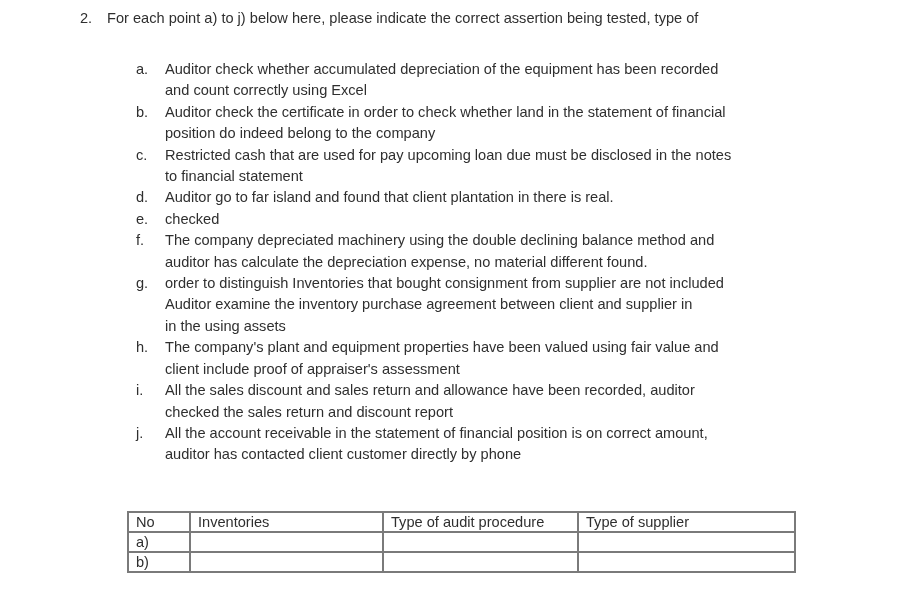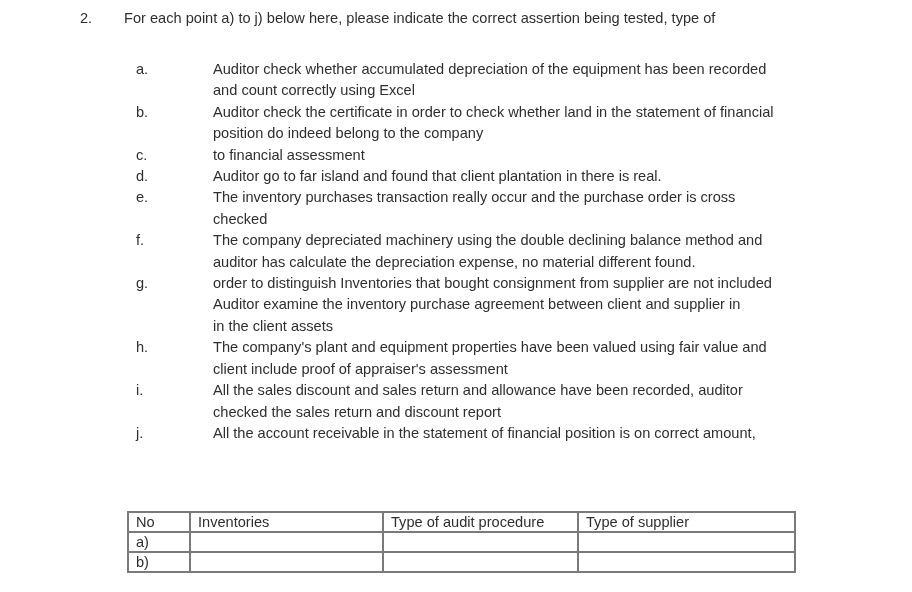--- a/index.html
+++ b/index.html
@@ -29,21 +29,21 @@
       width: 720px;
       font-size: 14.6px;
       line-height: 21.4px;
     }
     .q-number {
       position: absolute;
       left: 0;
       top: 0;
     }
     .q-text {
-      margin-left: 44px;
+      margin-left: 27px;
       display: block;
     }
     .items {
       position: absolute;
       left: 136px;
       top: 59px;
       width: 680px;
       font-size: 14.6px;
       line-height: 21.4px;
     }
@@ -51,21 +51,20 @@
       position: relative;
       padding-left: 29px;
     }
     .item .marker {
       position: absolute;
       left: 0;
       top: 0;
     }
     .item .text {
       display: block;
-      margin-left: 48px;
     }
     table.answer {
       position: absolute;
       left: 127px;
       top: 511px;
       width: 667px;
       border-collapse: collapse;
       font-size: 14.6px;
       table-layout: fixed;
     }
@@ -99,55 +98,56 @@
       <span class="text">Auditor check whether accumulated depreciation of the equipment has been recorded</span>
       <span class="text">and count correctly using Excel</span>
     </div>
     <div class="item">
       <span class="marker">b.</span>
       <span class="text">Auditor check the certificate in order to check whether land in the statement of financial</span>
       <span class="text">position do indeed belong to the company</span>
     </div>
     <div class="item">
       <span class="marker">c.</span>
-      <span class="text">to financial assessment</span>
+      <span class="text">Restricted cash that are used for pay upcoming loan due must be disclosed in the notes</span>
+      <span class="text">to financial statement</span>
     </div>
     <div class="item">
       <span class="marker">d.</span>
       <span class="text">Auditor go to far island and found that client plantation in there is real.</span>
     </div>
     <div class="item">
       <span class="marker">e.</span>
-      <span class="text">The inventory purchases transaction really occur and the purchase order is cross</span>
       <span class="text">checked</span>
     </div>
     <div class="item">
       <span class="marker">f.</span>
       <span class="text">The company depreciated machinery using the double declining balance method and</span>
       <span class="text">auditor has calculate the depreciation expense, no material different found.</span>
     </div>
     <div class="item">
       <span class="marker">g.</span>
       <span class="text">order to distinguish Inventories that bought consignment from supplier are not included</span>
       <span class="text">Auditor examine the inventory purchase agreement between client and supplier in</span>
-      <span class="text">in the client assets</span>
+      <span class="text">in the using assets</span>
     </div>
     <div class="item">
       <span class="marker">h.</span>
       <span class="text">The company's plant and equipment properties have been valued using fair value and</span>
       <span class="text">client include proof of appraiser's assessment</span>
     </div>
     <div class="item">
       <span class="marker">i.</span>
       <span class="text">All the sales discount and sales return and allowance have been recorded, auditor</span>
       <span class="text">checked the sales return and discount report</span>
     </div>
     <div class="item">
       <span class="marker">j.</span>
       <span class="text">All the account receivable in the statement of financial position is on correct amount,</span>
+      <span class="text">auditor has contacted client customer directly by phone</span>
     </div>
   </div>
 
   <table class="answer">
     <colgroup>
       <col class="c-no">
         <col class="c-as">
         <col class="c-pr">
         <col class="c-ev">
     </colgroup>

